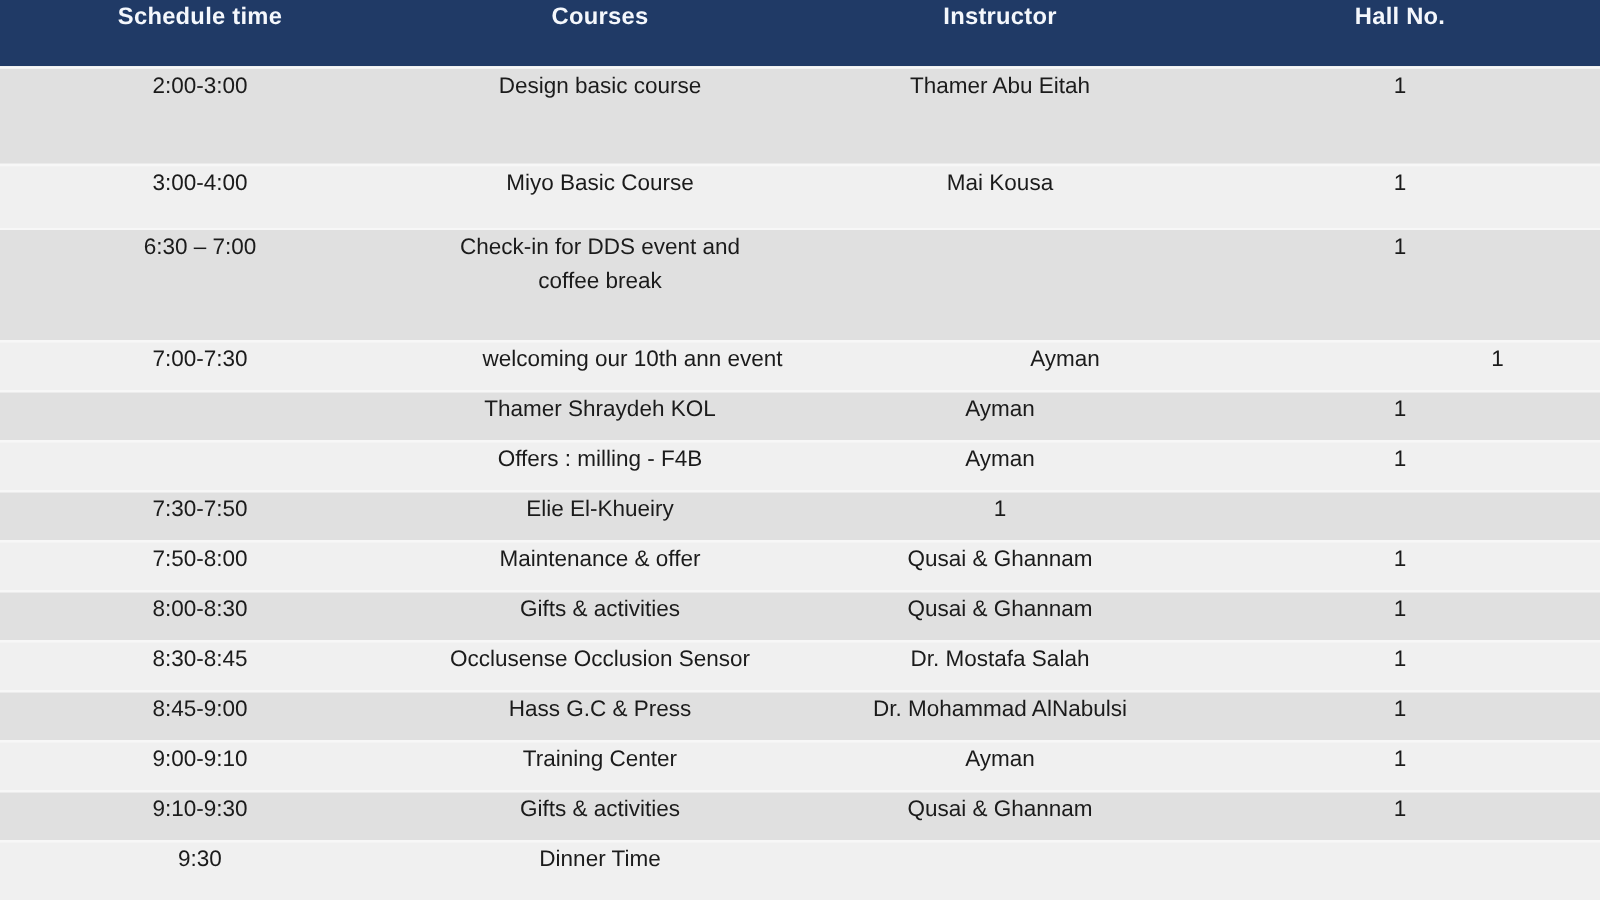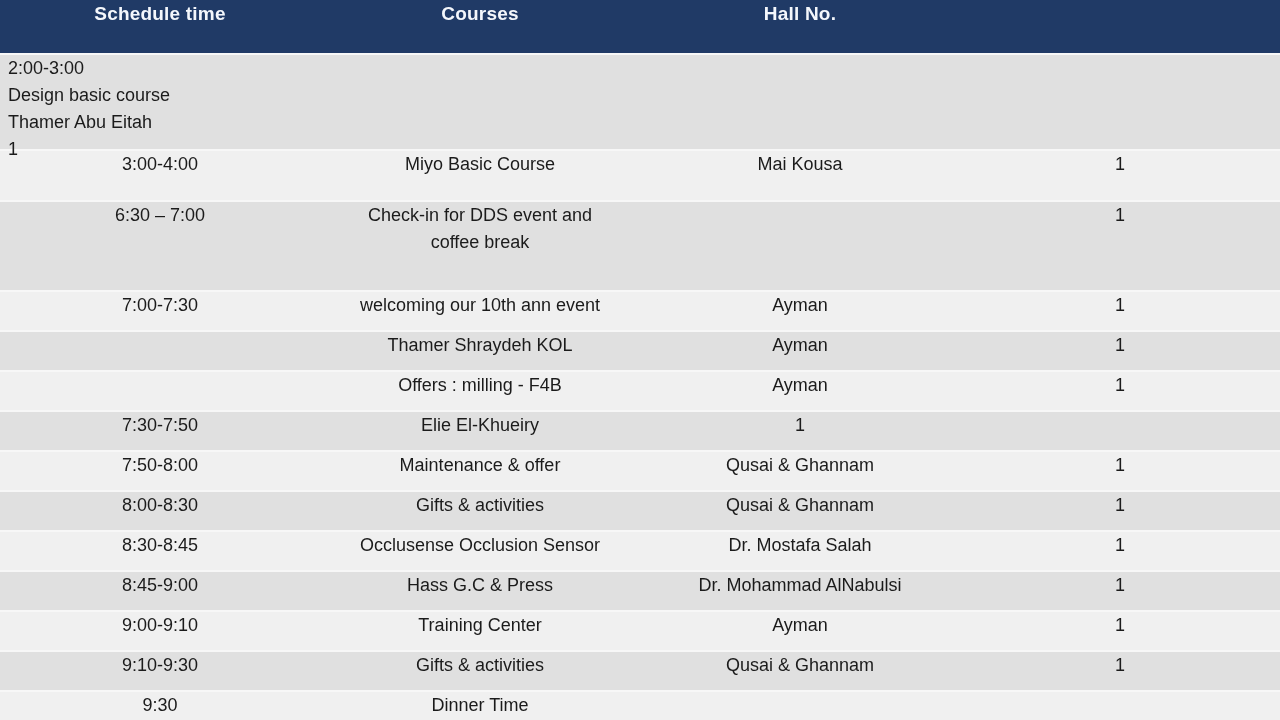--- a/index.html
+++ b/index.html
@@ -34,24 +34,25 @@
   .r-dark{background:var(--row-dark);}
   .r-light{background:var(--row-light);}
 </style>
 </head>
 <body style="--header-bg: #203a66; --header-text: #f4f7fc; --row-dark: #e0e0e0; --row-light: #f0f0f0; --body-text: #1b1b1b;">
 
 <div class="schedule-table">
   <div class="row header-row">
     <div class="cell header-cell">Schedule time</div>
     <div class="cell header-cell">Courses</div>
+    <div class="cell header-cell">Instructor</div>
     <div class="cell header-cell">Hall No.</div>
   </div>
   <div id="rows-container">
-  <div class="row r-dark" style="height: 96px; flex-direction: column;">
+  <div class="row r-dark" style="height: 78px;">
     <div class="cell time-cell">2:00-3:00</div>
     <div class="cell course-cell">Design basic course</div>
     <div class="cell instructor-cell">Thamer Abu Eitah</div>
     <div class="cell hall-cell">1</div>
   </div>
 
   <div class="row r-light" style="height: 51px;">
     <div class="cell time-cell">3:00-4:00</div>
     <div class="cell course-cell">Miyo Basic Course</div>
     <div class="cell instructor-cell">Mai Kousa</div>
@@ -59,21 +60,21 @@
   </div>
 
   <div class="row r-dark" style="height: 90px;">
     <div class="cell time-cell">6:30 – 7:00</div>
     <div class="cell course-cell">Check-in for DDS event and
 coffee break</div>
     <div class="cell instructor-cell"></div>
     <div class="cell hall-cell">1</div>
   </div>
 
-  <div class="row r-light" style="height: 40px;">
+  <div class="row r-light" style="height: 40px; gap: 26px;">
     <div class="cell time-cell">7:00-7:30</div>
     <div class="cell course-cell">welcoming our 10th ann event</div>
     <div class="cell instructor-cell">Ayman</div>
     <div class="cell hall-cell">1</div>
   </div>
 
   <div class="row r-dark" style="height: 40px;">
     <div class="cell time-cell"></div>
     <div class="cell course-cell">Thamer Shraydeh KOL</div>
     <div class="cell instructor-cell">Ayman</div>

